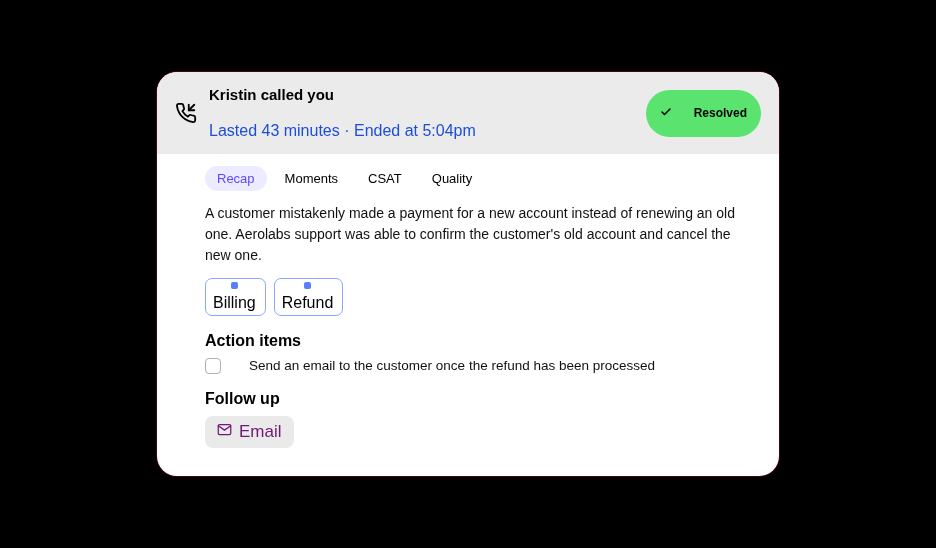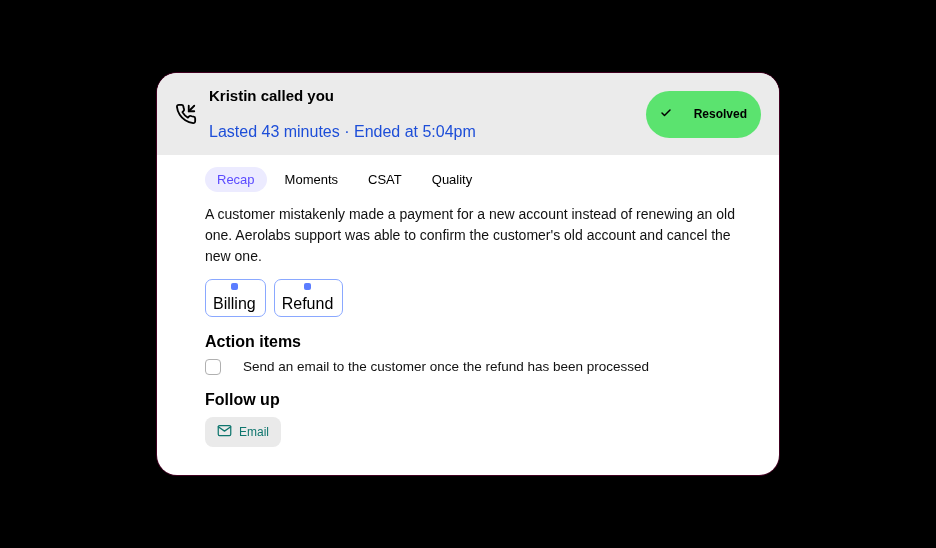--- a/index.html
+++ b/index.html
@@ -53,30 +53,30 @@
       padding: 3px 9px 3px 7px;
       font-size: 16px;
       display: inline-flex;
       align-items: center;
       gap: 5px;
       color: #000;
       flex-direction: column;
     }
     .tag-dot { width: 7px; height: 7px; background: #5b7dff; border-radius: 2px; display: inline-block; }
     .section-label { font-size: 16px; font-weight: 700; color: #000; margin-bottom: 8px; }
-    .action-row { display: flex; align-items: center; gap: 22px; margin-bottom: 16px; }
+    .action-row { display: flex; align-items: center; gap: 28px; margin-bottom: 16px; }
     .check {
       width: 16px; height: 16px; border: 1.5px solid #b0b0b0; border-radius: 4px; background: #fff; flex: 0 0 16px;
     }
     .action-text { font-size: 13.5px; color: #111; }
     .follow-row { display: flex; gap: 10px; align-items: center; }
     .chip {
       display: inline-flex; align-items: center; gap: 7px;
-      font-size: 12px; padding: 6px 12px; border-radius: 8px;
-      cursor: pointer; color: #0f766e;
+      font-size: 17px; padding: 6px 12px; border-radius: 8px;
+      cursor: pointer; color: #701a75;
     }
     .chip.filled { background: #eaeaea; }
     .chip svg { width: 15px; height: 15px; }
   </style>
 </head>
 <body>
 
 <div class="viewport">
   <div class="card">
 

